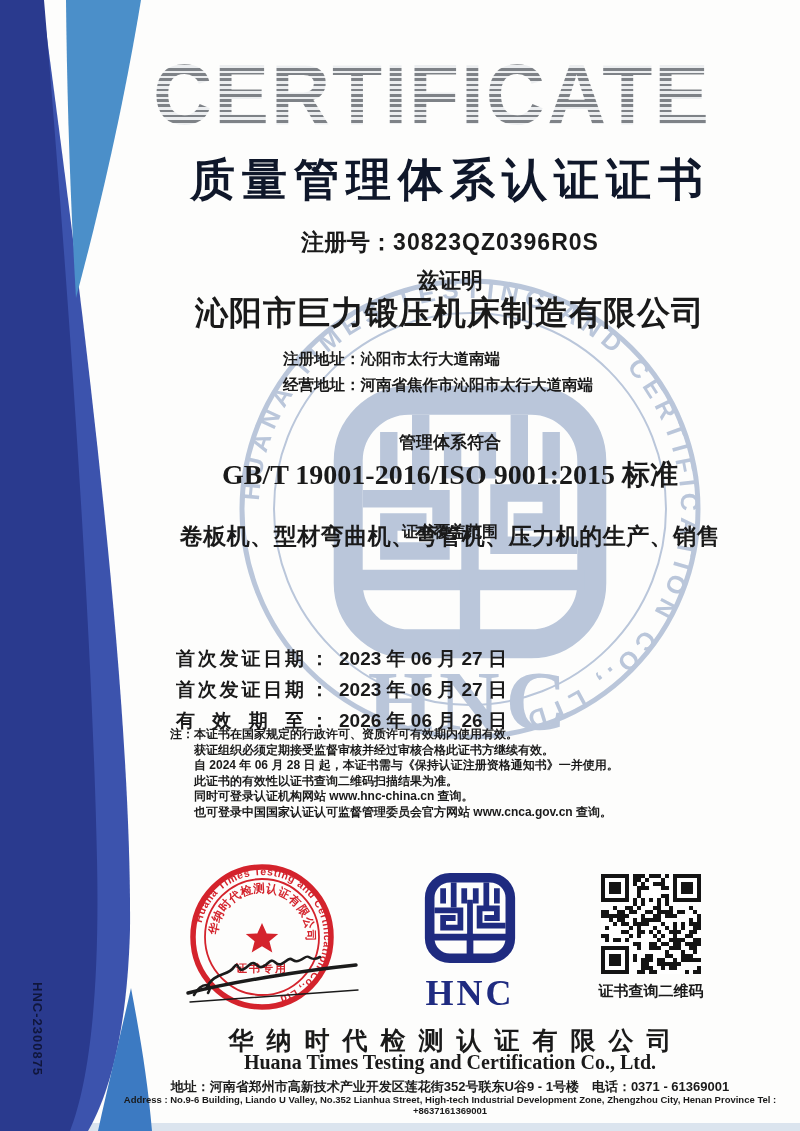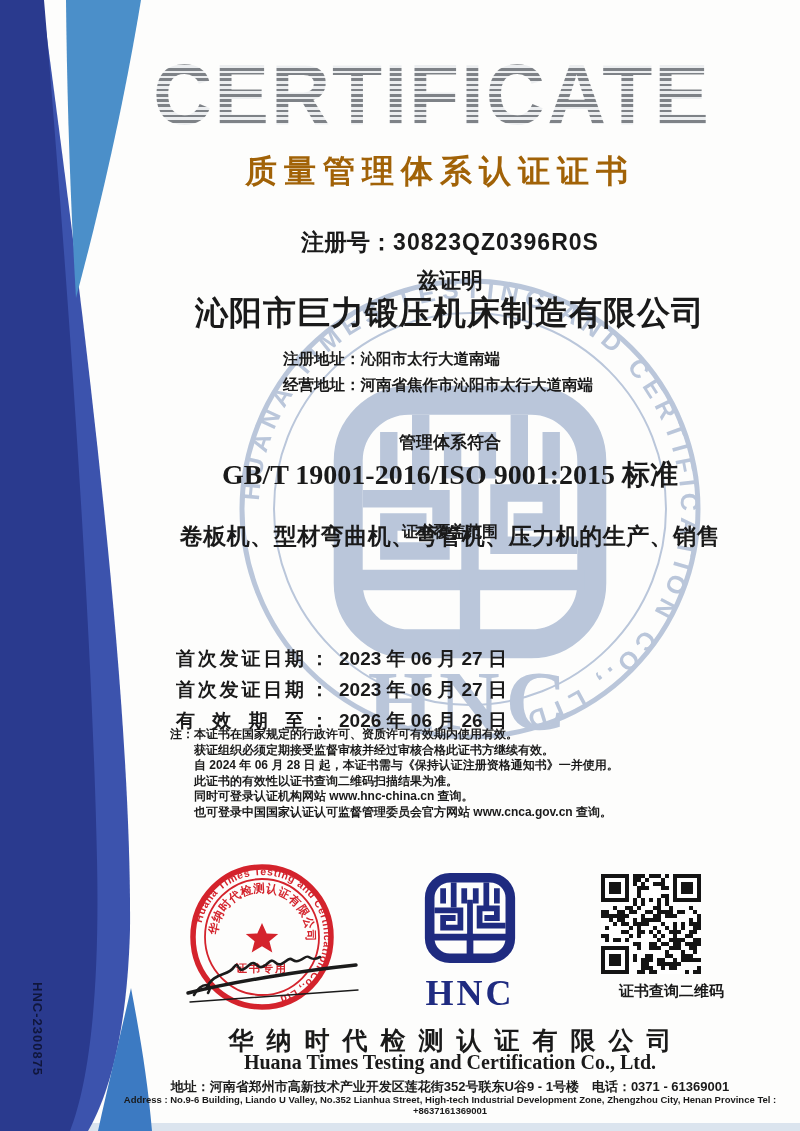--- a/index.html
+++ b/index.html
@@ -9,22 +9,22 @@
   
   #bottom-strip{top:1123px;left:0;width:800px;height:8px;background:#cfdbe9;opacity:.75;z-index:0;}
   #left-band{top:0;left:0;z-index:1;}
   #watermark{top:262px;left:228px;z-index:1;color:#b3c1d7;opacity:.9;}
   .z2{z-index:2;}
   
   #cert-head{top:54px;left:92px;width:680px;text-align:center;font-weight:bold;font-size:82px;
      letter-spacing:2px;line-height:1;transform:scaleY(1.04);color:#8d9095;
      background:repeating-linear-gradient(180deg,#7e8287 0 2.5px,#eceef0 2.5px 5px);
      -webkit-background-clip:text;background-clip:text;-webkit-text-fill-color:transparent;}
-  #cn-title{top:150px;left:100px;width:680px;text-align:center;font-size:32px;font-weight:700;
-     letter-spacing:7px;color:#a16207;}
+  #cn-title{top:150px;left:110px;width:680px;text-align:center;font-size:45px;font-weight:700;
+     letter-spacing:7px;color:#0f172a;}
   #reg-line{top:227px;left:110px;width:680px;text-align:center;font-size:23px;font-weight:700;}
   #reg-line .num{letter-spacing:1px;}
   #certify{top:266px;left:110px;width:680px;text-align:center;font-size:22px;font-weight:700;}
   #company{top:291px;left:100px;width:700px;text-align:center;font-size:33px;font-weight:700;letter-spacing:1px;}
   #info-block{top:349px;left:283px;font-weight:700;}
   #credit-line{font-size:19px;margin-bottom:7px;}
   .addr-line{font-size:15.5px;margin-bottom:5px;}
   #conform-label{top:431px;left:110px;width:680px;text-align:center;font-size:17px;font-weight:700;}
   #standard{top:456px;left:110px;width:680px;text-align:center;font-size:28px;font-weight:600;
      font-family:"Liberation Serif",serif;}
@@ -41,21 +41,21 @@
   #notes-lines div{white-space:nowrap;}
   
   #seal-sig{top:853px;left:148px;}
   #logo-block{top:870px;left:415px;width:110px;text-align:center;}
   #logo-emblem{color:#1f2b80;}
   #logo-text{font-family:"Liberation Serif",serif;font-weight:700;font-size:36px;color:#1f2b80;
      letter-spacing:3px;margin-top:2px;}
   #qr{top:874px;left:601px;width:100px;height:100px;display:grid;
      grid-template-columns:repeat(25,1fr);grid-template-rows:repeat(25,1fr);background:#fff;}
   #qr div.d{background:#141414;}
-  #qr-caption{top:982px;left:578px;width:146px;text-align:right;font-size:15px;font-weight:700;}
+  #qr-caption{top:982px;left:578px;width:146px;text-align:center;font-size:15px;font-weight:700;}
   
   #footer-cn{top:1024px;left:100px;width:700px;text-align:center;font-size:25px;font-weight:700;
      letter-spacing:13px;padding-left:13px;box-sizing:border-box;}
   #footer-en{top:1051px;left:100px;width:700px;text-align:center;font-size:20px;font-weight:700;
      font-family:"Liberation Serif",serif;}
   #footer-addr-cn{top:1078px;left:100px;width:700px;text-align:center;font-size:13px;font-weight:700;}
   #footer-addr-en{top:1094px;left:100px;width:700px;text-align:center;font-size:9.5px;font-weight:700;}
   
   #serial{top:982px;left:30px;height:130px;writing-mode:vertical-rl;font-size:13px;
      letter-spacing:1px;color:#10163b;font-weight:600;z-index:2;}

